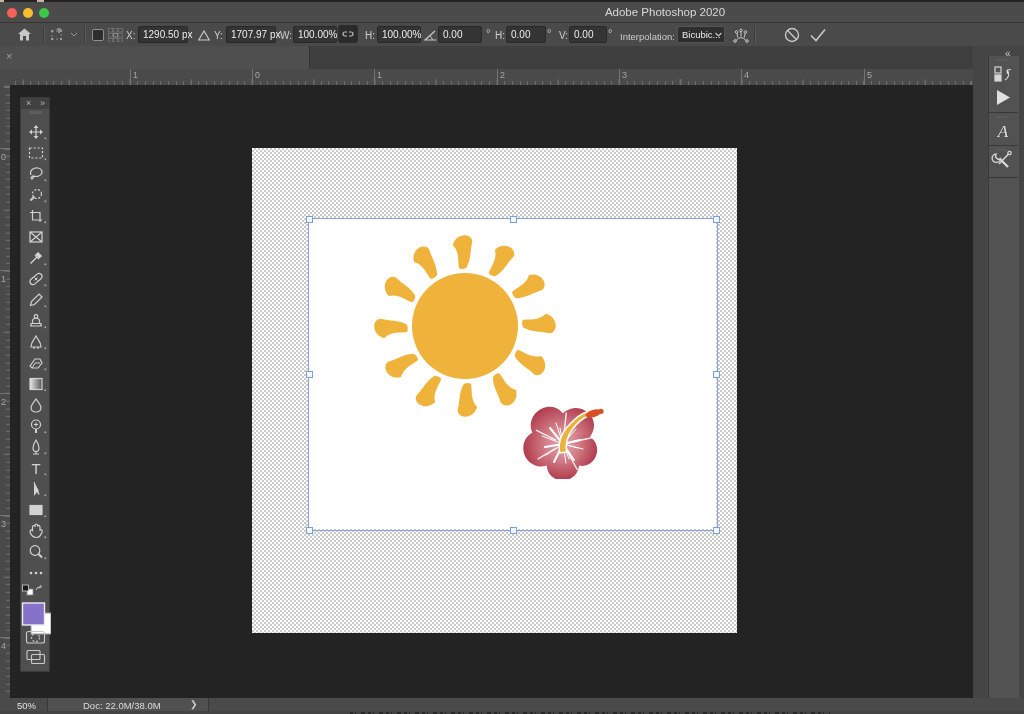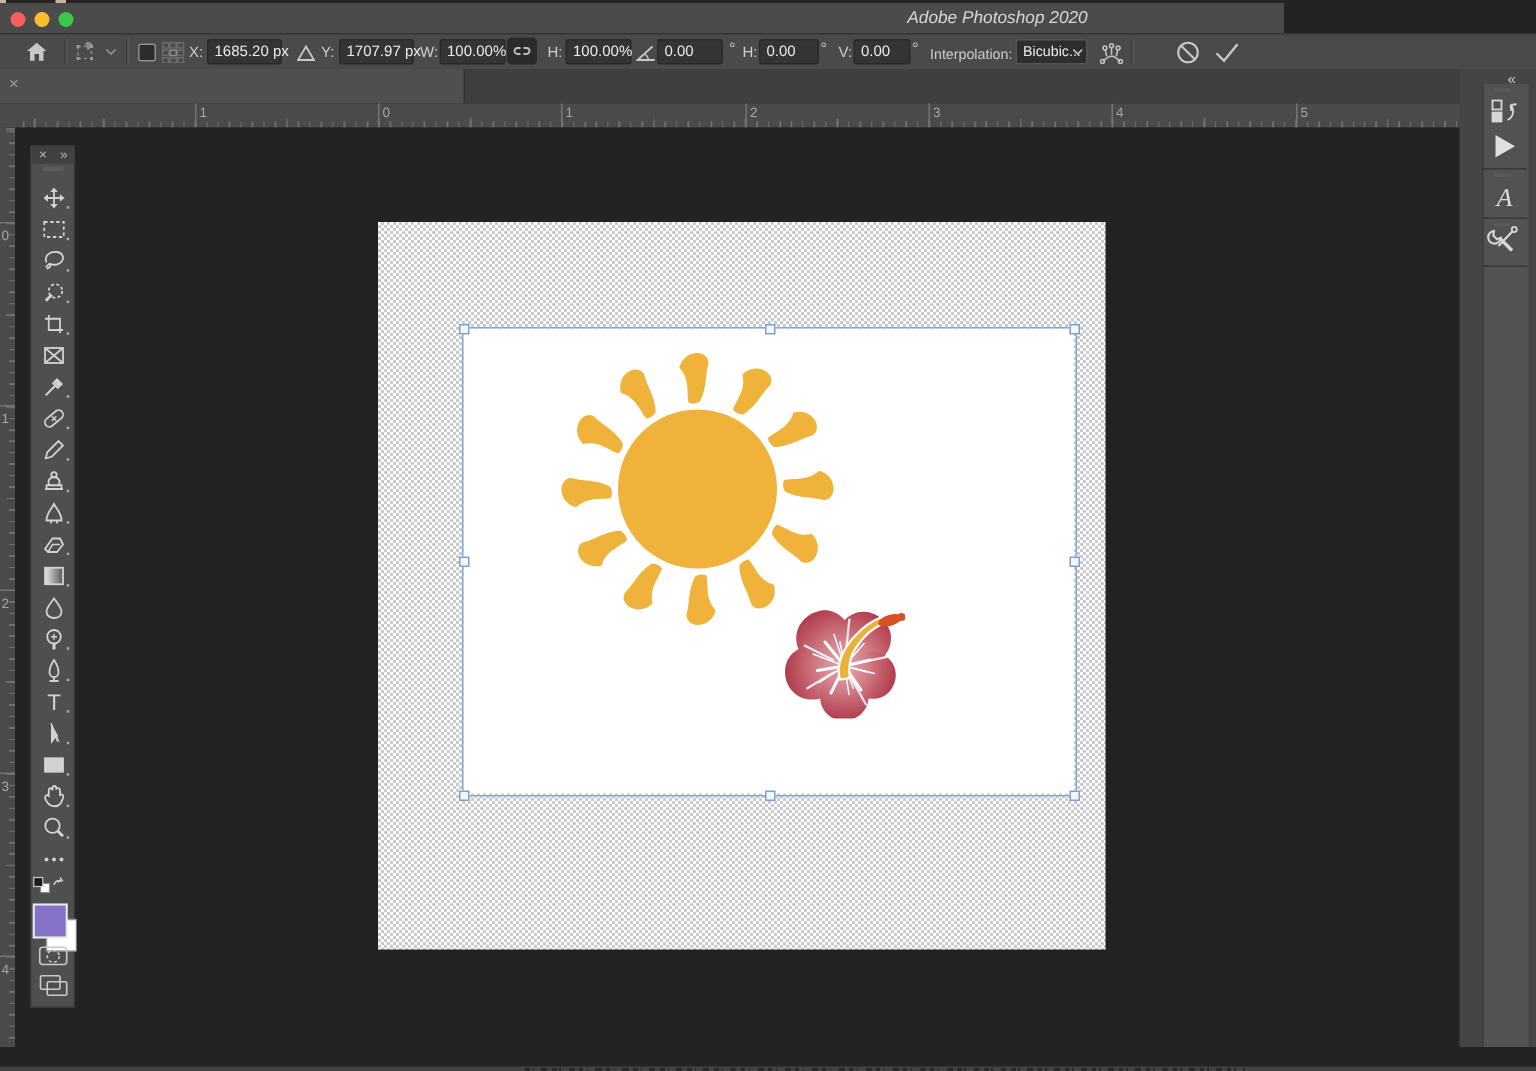--- a/index.html
+++ b/index.html
@@ -1,21 +1,21 @@
 <!DOCTYPE html>
 <html><head>
 <meta charset="utf-8">
 <style>
   html,body{margin:0;padding:0;}
   #app{position:relative;width:1024px;height:714px;overflow:hidden;
        font-family:"Liberation Sans",sans-serif;background:#232323;}
   .abs{position:absolute;}
   
   #topline{left:0;top:0;width:1024px;height:2px;background:#232323;}
-  #titlebar{left:0;top:2px;width:856px;height:20px;background:#4b4b4b;font-style:italic;}
+  #titlebar{left:0;top:2px;width:1024px;height:20px;background:#4b4b4b;}
   .light{position:absolute;top:6px;width:10px;height:10px;border-radius:50%;}
   #title{position:absolute;top:4px;left:665px;transform:translateX(-50%);
          color:#d8d8d8;font-size:11.5px;}
   #optionsbar{left:0;top:22px;width:1024px;height:24px;background:#4a4a4a;
               border-top:1px solid #353535;border-bottom:1px solid #323232;}
   .olabel{position:absolute;top:7px;color:#cccccc;font-size:10px;}
   .ofield{position:absolute;top:3px;height:15px;background:#343434;
           border:1px solid #292929;border-radius:2px;color:#ececec;
           font-size:10px;line-height:15px;padding-left:4px;white-space:nowrap;}
   .osep{position:absolute;top:3px;width:1px;height:17px;background:#3c3c3c;border-right:1px solid #5a5a5a;}
@@ -89,21 +89,21 @@
           <rect x="10.5" y="0.5" width="4" height="3.5"></rect>
         <rect x="0.5" y="5.5" width="4" height="3.5"></rect>
           <rect x="5.5" y="5.5" width="4" height="3.5" stroke="#8a8a8a"></rect>
           <rect x="10.5" y="5.5" width="4" height="3.5"></rect>
         <rect x="0.5" y="10.5" width="4" height="3.5"></rect>
           <rect x="5.5" y="10.5" width="4" height="3.5"></rect>
           <rect x="10.5" y="10.5" width="4" height="3.5"></rect>
       </g>
     </svg>
     <span class="olabel" style="left:126px;">X:</span>
-    <div class="ofield" style="left:138px;width:44px;">1685.20 px</div>
+    <div class="ofield" style="left:138px;width:44px;">1290.50 px</div>
     <svg class="abs" style="left:198px;top:7px;" width="12" height="11" viewBox="0 0 12 11">
       <path d="M6 1 L11.3 10 L0.7 10 Z" fill="none" stroke="#c8c8c8" stroke-width="1.2"></path>
     </svg>
     <span class="olabel" style="left:214px;">Y:</span>
     <div class="ofield" style="left:226px;width:44px;">1707.97 px</div>
     <span class="olabel" style="left:280px;">W:</span>
     <div class="ofield" style="left:293px;width:38px;">100.00%</div>
     <div class="abs" style="left:338px;top:2px;width:20px;height:18px;background:#2b2b2b;border-radius:3px;">
       <svg style="position:absolute;left:3px;top:5px;" width="14" height="8" viewBox="0 0 14 8">
         <g stroke="#c0c0c0" stroke-width="1.2" fill="none">
@@ -423,17 +423,23 @@
         <path d="M20.5 92 L11 102" stroke-width="1.5"></path>
         <circle cx="21.5" cy="91" r="1.7" stroke-width="1.2"></circle>
       </g>
     </svg>
     <div style="position:absolute;left:15px;top:66px;width:30px;height:1px;background:#383838;"></div>
     <div style="position:absolute;left:23px;top:70px;width:11px;height:2px;background:#5a5a5a;"></div>
     <div style="position:absolute;left:15px;top:99px;width:30px;height:1px;background:#383838;"></div>
     <div style="position:absolute;left:23px;top:103px;width:11px;height:2px;background:#5a5a5a;"></div>
     <div style="position:absolute;left:15px;top:131px;width:30px;height:1px;background:#383838;"></div>
   </div>
+  <div id="status" class="abs">
+    <span style="position:absolute;left:17px;top:2px;color:#e0e0e0;font-size:9.5px;">50%</span>
+    <div style="position:absolute;left:47px;top:0;width:160px;height:13px;background:#505050;border-left:1px solid #383838;border-right:1px solid #383838;"></div>
+    <span style="position:absolute;left:83px;top:2px;color:#dddddd;font-size:9.5px;">Doc: 22.0M/38.0M</span>
+    <span style="position:absolute;left:190px;top:1px;color:#cccccc;font-size:9px;">❯</span>
+  </div>
   <div id="bottomstrip" class="abs">
     <div style="position:absolute;left:350px;top:1px;width:480px;height:2px;opacity:0.7;
       background:repeating-linear-gradient(90deg,#1d1d1d 0 3px,transparent 3px 5px,#1d1d1d 5px 6px,transparent 6px 11px,#1d1d1d 11px 15px,transparent 15px 18px);"></div>
   </div>
 </div>
 
 </body></html>

